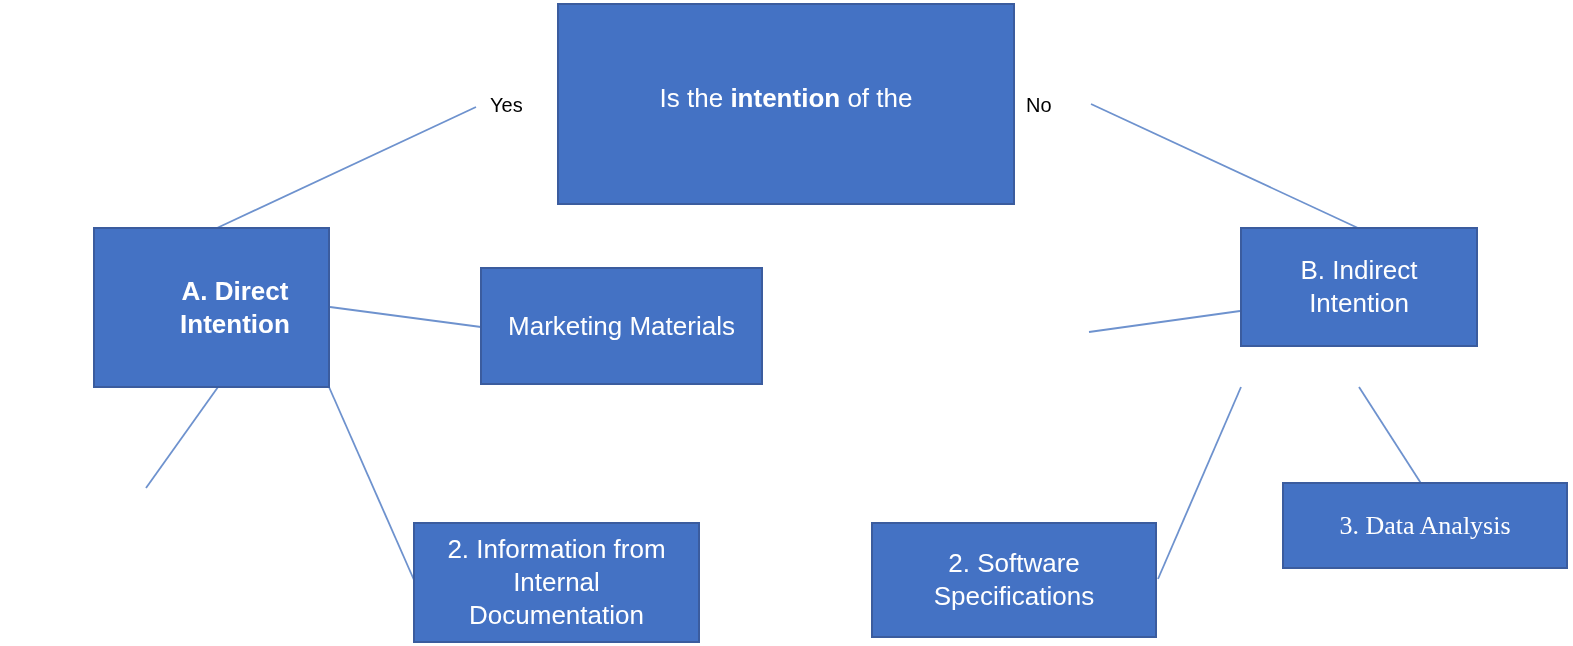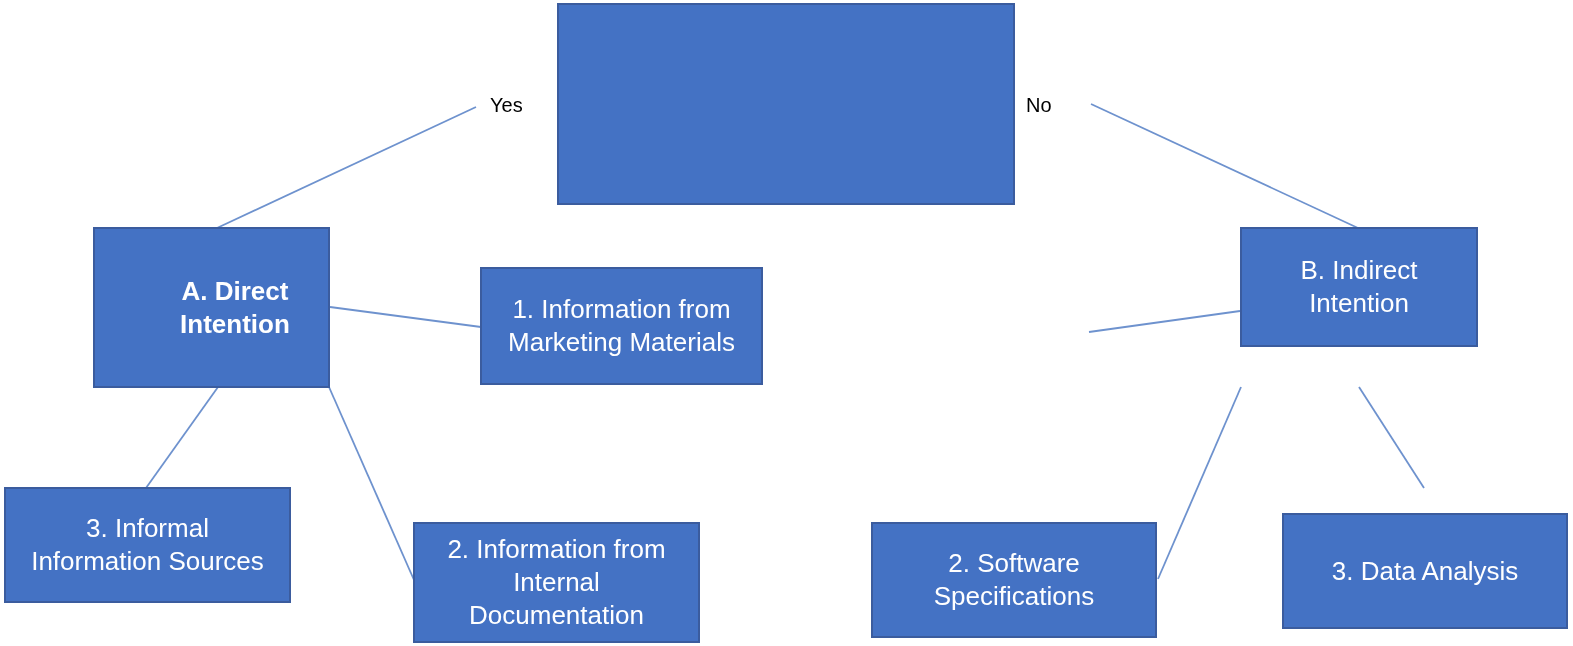--- a/index.html
+++ b/index.html
@@ -72,22 +72,22 @@
   }
   .node-internal {
     left: 413px; top: 522px;
     width: 287px; height: 121px; align-items: center;
   }
   .node-software {
     left: 871px; top: 522px;
     width: 286px; height: 116px; justify-content: center;
   }
   .node-analysis {
-    left: 1282px; top: 513px;
-    width: 286px; height: 116px;
+    left: 1282px; top: 482px;
+    width: 286px; height: 87px; font-family: Liberation Serif, serif;
   }
   .branch-label {
     position: absolute;
     color: #000000;
     font-size: 20px;
     line-height: 26px;
     white-space: nowrap;
   }
   .label-yes { left: 490px; top: 92px; }
   .label-no  { left: 1026px; top: 92px; }
@@ -106,42 +106,38 @@
     <line x1="218" y1="387" x2="146" y2="488"></line>
     <line x1="329" y1="387" x2="414" y2="580"></line>
     <line x1="1241" y1="387" x2="1158" y2="579"></line>
     <line x1="1359" y1="387" x2="1424" y2="488"></line>
   </svg>
 
   <div class="branch-label label-yes">Yes</div>
   <div class="branch-label label-no">No</div>
 
   <div class="node node-question">
+    <div class="txt-line"><span>Is the </span><b>intention</b><span> of the</span></div>
   </div>
 
   <div class="node node-direct">
     <div class="txt-line">A. Direct</div>
     <div class="txt-line">Intention</div>
   </div>
 
   <div class="node node-marketing">
-    <div class="txt-line">1. Information from</div>
     <div class="txt-line">Marketing Materials</div>
   </div>
 
 
   <div class="node node-indirect">
     <div class="txt-line">B. Indirect</div>
     <div class="txt-line">Intention</div>
   </div>
 
-  <div class="node node-informal">
-    <div class="txt-line">3. Informal</div>
-    <div class="txt-line">Information Sources</div>
-  </div>
 
   <div class="node node-internal">
     <div class="txt-line">2. Information from</div>
     <div class="txt-line">Internal</div>
     <div class="txt-line">Documentation</div>
   </div>
 
   <div class="node node-software">
     <div class="txt-line">2. Software</div>
     <div class="txt-line">Specifications</div>

